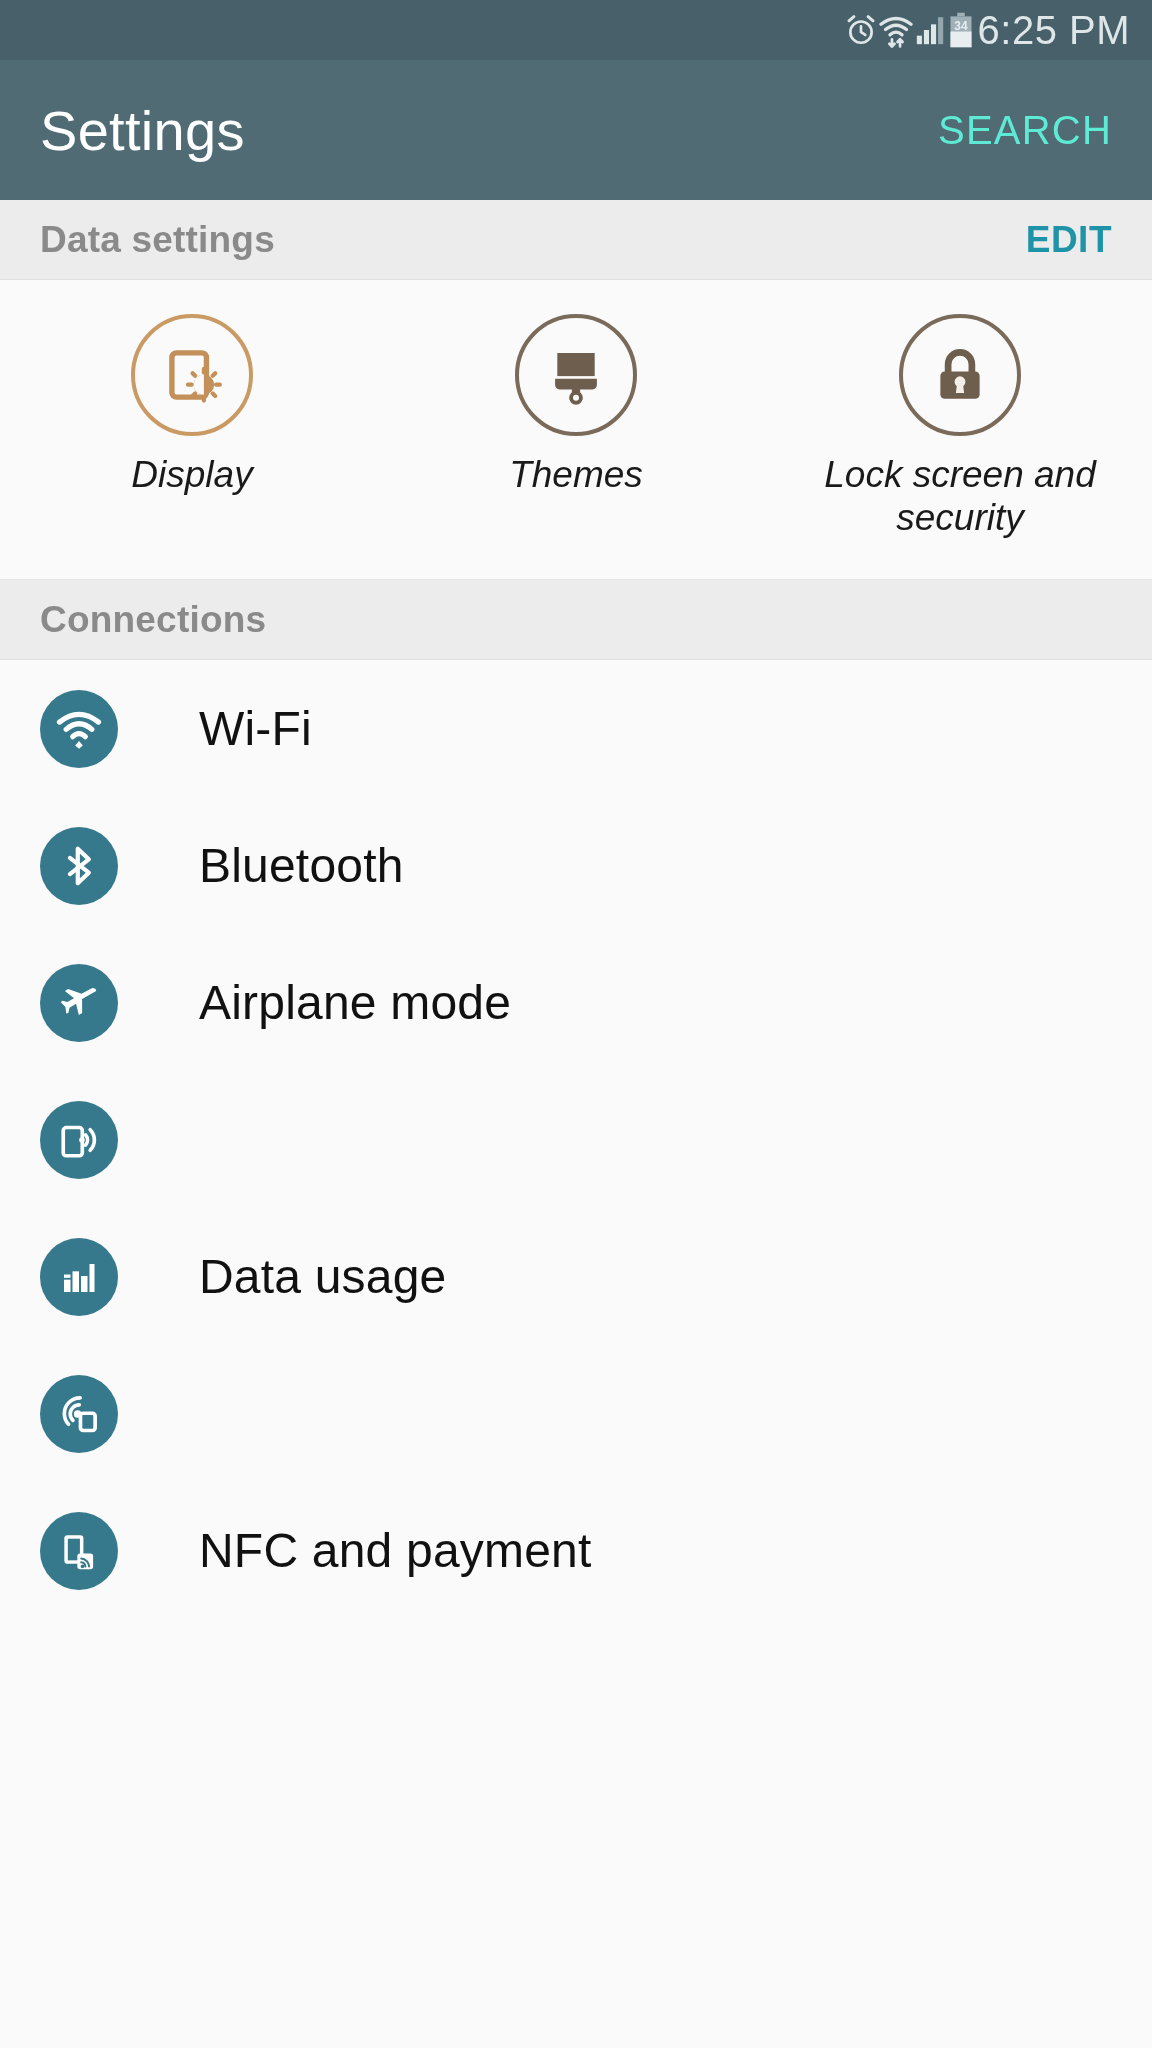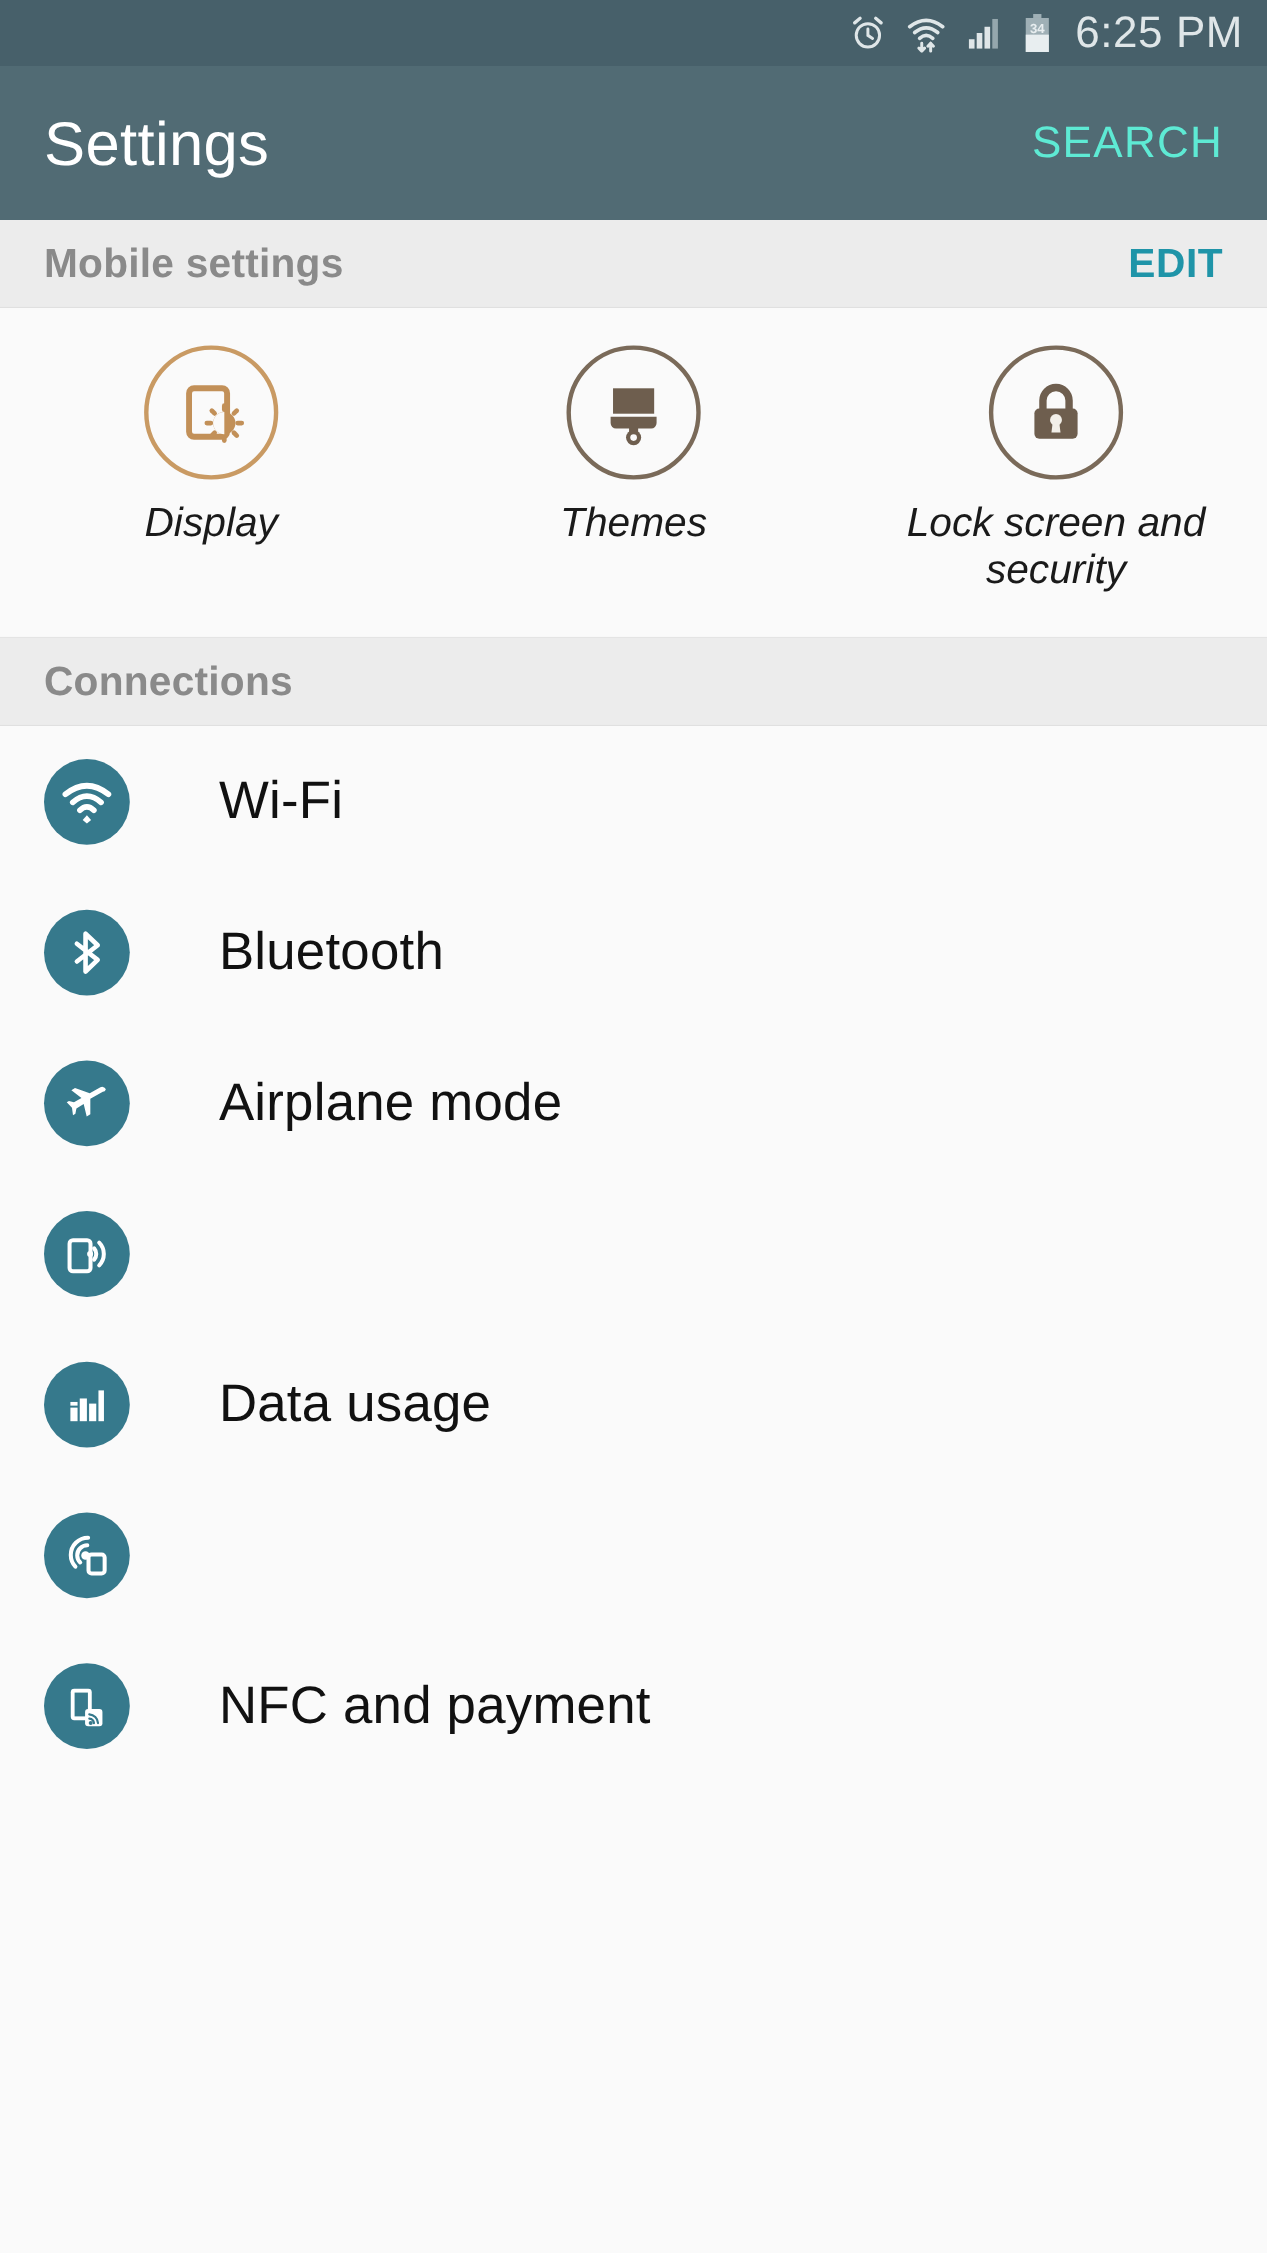--- a/index.html
+++ b/index.html
@@ -8,21 +8,21 @@
     background:#fafafa;
     font-family:"Liberation Sans", sans-serif;
     overflow:hidden;
   }
   body { position:relative; }
 
   
   .status-bar{
     height:60px; background:#47606a;
     display:flex; align-items:center; justify-content:flex-end;
-    padding-right:22px; gap:18px;
+    padding-right:22px; 
   }
   .status-icon{ display:flex; align-items:center; }
   .status-time{
     color:#dfe6e8; font-size:40px; letter-spacing:0.5px;
     margin-left:4px; white-space:nowrap;
   }
 
   
   .app-bar{
     height:140px; background:#516b74;
@@ -130,21 +130,21 @@
 
   <span class="status-time">6:25 PM</span>
 </div>
 
 <div class="app-bar">
   <span class="app-title">Settings</span>
   <button class="search-btn">SEARCH</button>
 </div>
 
 <div class="section-header">
-  <span class="section-title">Mobile settings</span>
+  <span class="section-title">Data settings</span>
   <button class="edit-btn">EDIT</button>
 </div>
 
 <div class="quick-settings">
 
   <div class="quick-item">
     <div class="quick-circle" style="border:4px solid #c99a63;">
       <svg width="68" height="68" viewBox="0 0 24 24">
         <path d="M6.5 4.2 h9 a1.6 1.6 0 0 1 1.6 1.6 v12.4 a1.6 1.6 0 0 1 -1.6 1.6 h-9 a1.6 1.6 0 0 1 -1.6 -1.6 v-12.4 a1.6 1.6 0 0 1 1.6 -1.6 z" fill="none" stroke="#c29058" stroke-width="1.9"></path>
         <g transform="translate(16.2,15.4)">

